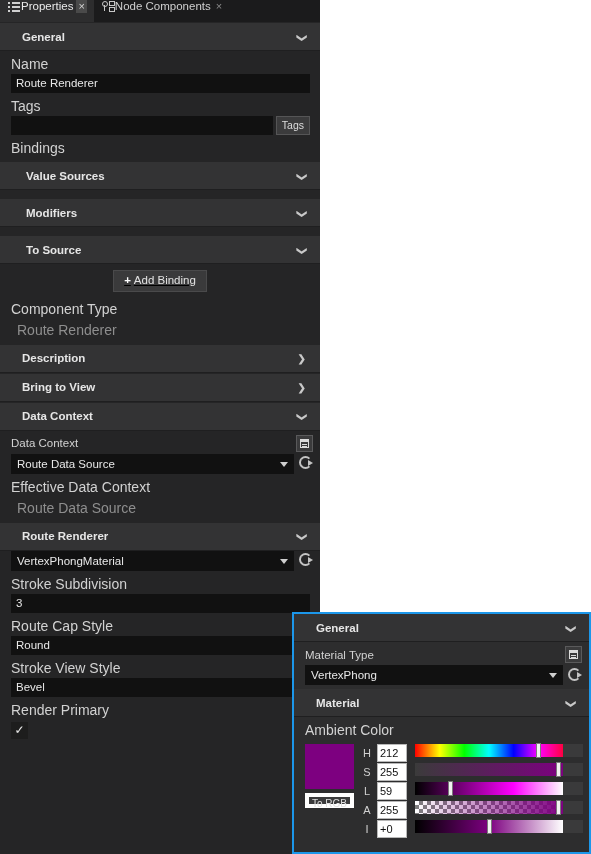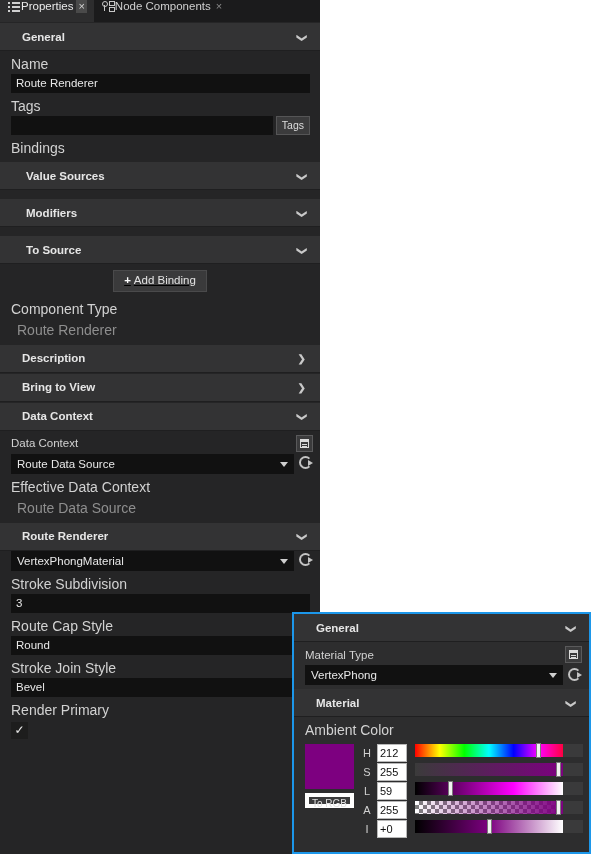--- a/index.html
+++ b/index.html
@@ -512,21 +512,21 @@
       <div class="lbl">Stroke Subdivision</div>
       <div class="field-row">
         <input class="txt" value="3" style="">
       </div>
 
       <div class="lbl">Route Cap Style</div>
       <div class="field-row">
         <input class="txt" value="Round" style="">
       </div>
 
-      <div class="lbl">Stroke Join Style</div>
+      <div class="lbl">Stroke View Style</div>
       <div class="field-row">
         <input class="txt" value="Bevel" style="">
       </div>
 
       <div class="lbl">Render Primary</div>
       <div class="cbx">✓</div>
 
 
     </div>
   </div>

